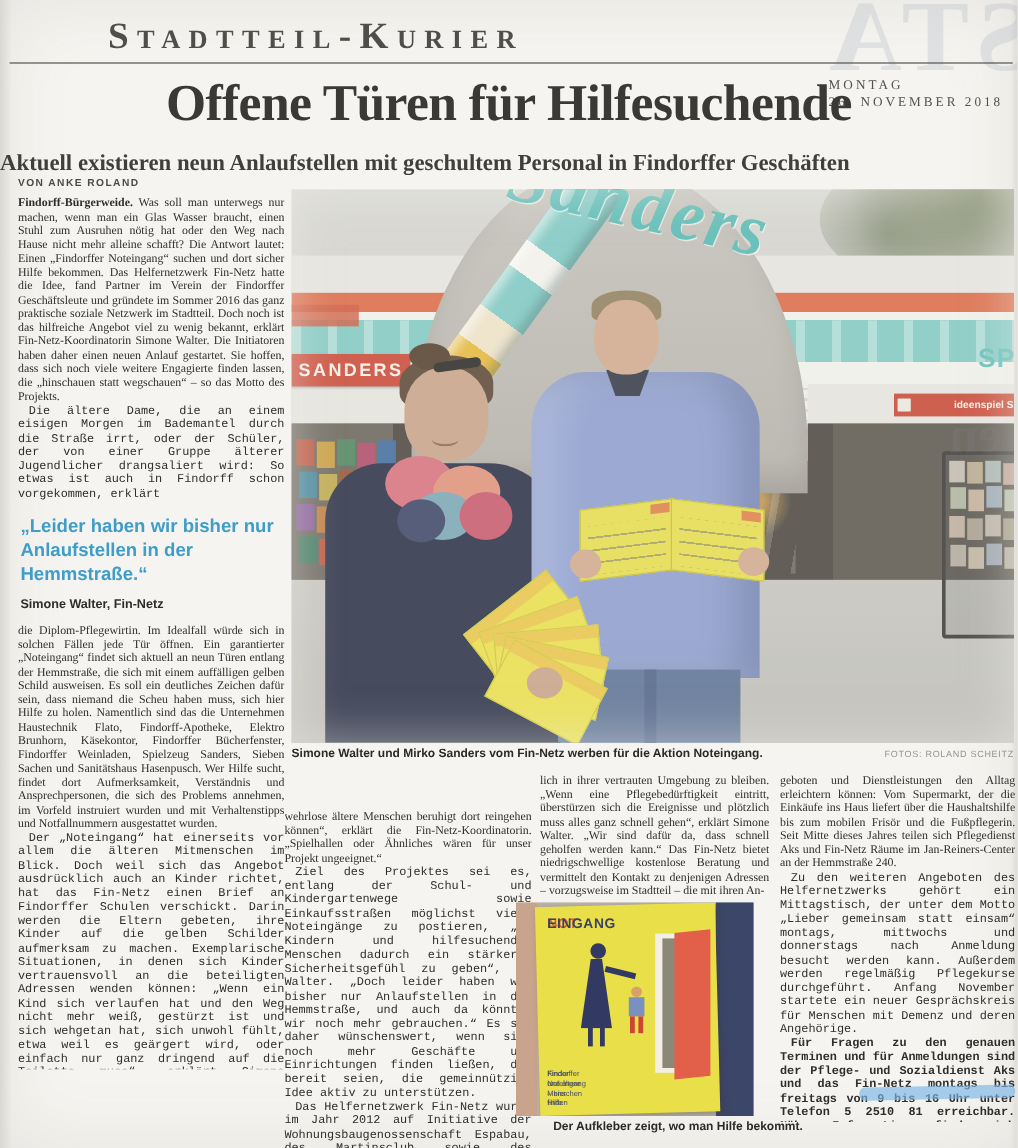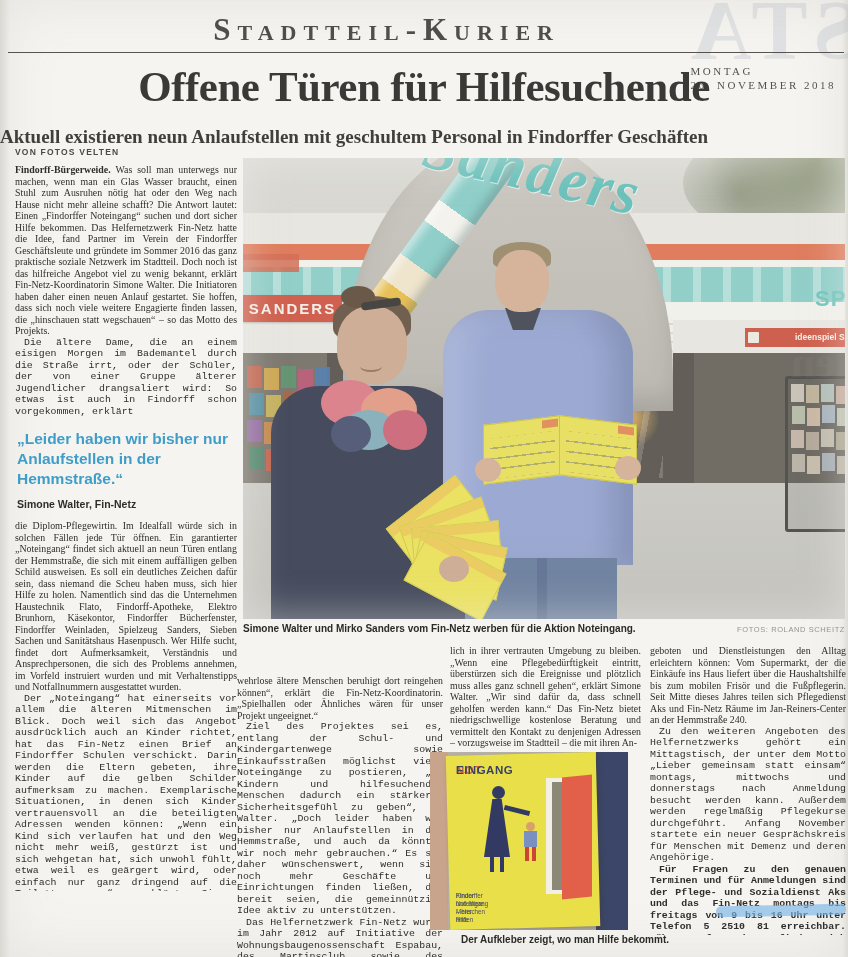--- a/index.html
+++ b/index.html
@@ -10,21 +10,21 @@
   .edge-left{position:absolute;left:0;top:0;width:10px;height:100%;
      background:linear-gradient(90deg,#dad8d2,rgba(245,244,240,0));}
   .edge-right{position:absolute;right:0;top:0;width:6px;height:100%;
      background:linear-gradient(270deg,#dedcd6,rgba(245,244,240,0));}
   .ghost-masthead{position:absolute;right:-12px;top:-18px;font:700 84px "Liberation Serif",serif;
      color:rgba(175,182,195,.30);transform:scaleX(-1);letter-spacing:6px;pointer-events:none;}
   .ghost-photo{position:absolute;left:548px;top:178px;font:700 44px "Liberation Serif",serif;
      color:rgba(140,145,150,.14);transform:scaleX(-1) rotate(1deg);pointer-events:none;z-index:5;}
 
   
-  .masthead-title{position:absolute;left:90px;top:12px;width:470px;text-align:right;
+  .masthead-title{position:absolute;left:90px;top:12px;width:470px;text-align:left;
      font:600 31px "Liberation Serif",serif;font-variant:small-caps;letter-spacing:7px;color:#504e4a;}
   .datebox{position:absolute;right:12px;top:32px;text-align:left;color:#55524e;
      font:400 11px "Liberation Serif",serif;letter-spacing:2.5px;line-height:14px;margin-top:32px;}
   .head-rule{position:absolute;left:8px;right:4px;top:52px;height:0;border-top:1.6px solid #57544f;}
 
   .headline{position:absolute;left:0;top:62px;width:848px;text-align:center;
      font:700 43px "Liberation Serif",serif;color:#3a3937;letter-spacing:-0.5px;}
   .subheadline{position:absolute;left:0;top:126px;width:848px;text-align:left;
      font:600 19px "Liberation Serif",serif;color:#403f3d;}
   .byline{position:absolute;left:15px;top:147px;font:700 8.5px "Liberation Sans",sans-serif;
@@ -181,21 +181,21 @@
 
   <div class="masthead-title">Stadtteil-Kurier</div>
   <div class="datebox">
     <div>MONTAG</div>
     <div>26. NOVEMBER 2018</div>
   </div>
   <div class="head-rule"></div>
 
   <div class="headline">Offene Türen für Hilfesuchende</div>
   <div class="subheadline">Aktuell existieren neun Anlaufstellen mit geschultem Personal in Findorffer Geschäften</div>
-  <div class="byline">VON FOTOS VELTEN</div>
+  <div class="byline">VON ANKE ROLAND</div>
 
   <div class="bodycol" id="col1">
     <p><span class="lead-in">Findorff-Bürgerweide.</span><span> Was soll man unterwegs nur machen, wenn man ein Glas Wasser braucht, einen Stuhl zum Ausruhen nötig hat oder den Weg nach Hause nicht mehr alleine schafft? Die Antwort lautet: Einen „Findorffer Noteingang“ suchen und dort sicher Hilfe bekommen. Das Helfernetzwerk Fin-Netz hatte die Idee, fand Partner im Verein der Findorffer Geschäftsleute und gründete im Sommer 2016 das ganz praktische soziale Netzwerk im Stadtteil. Doch noch ist das hilfreiche Angebot viel zu wenig bekannt, erklärt Fin-Netz-Koordinatorin Simone Walter. Die Initiatoren haben daher einen neuen Anlauf gestartet. Sie hoffen, dass sich noch viele weitere Engagierte finden lassen, die „hinschauen statt wegschauen“ – so das Motto des Projekts.</span></p>
     <p class="indent">Die ältere Dame, die an einem eisigen Morgen im Bademantel durch die Straße irrt, oder der Schüler, der von einer Gruppe älterer Jugendlicher drangsaliert wird: So etwas ist auch in Findorff schon vorgekommen, erklärt</p>
     <div class="pullquote">
       <div class="q">„Leider haben wir bisher nur Anlaufstellen in der Hemmstraße.“</div>
       <div class="attr">Simone Walter, Fin-Netz</div>
     </div>
     <p>die Diplom-Pflegewirtin. Im Idealfall würde sich in solchen Fällen jede Tür öffnen. Ein garantierter „Noteingang“ findet sich aktuell an neun Türen entlang der Hemmstraße, die sich mit einem auffälligen gelben Schild ausweisen. Es soll ein deutliches Zeichen dafür sein, dass niemand die Scheu haben muss, sich hier Hilfe zu holen. Namentlich sind das die Unternehmen Haustechnik Flato, Findorff-Apotheke, Elektro Brunhorn, Käsekontor, Findorffer Bücherfenster, Findorffer Weinladen, Spielzeug Sanders, Sieben Sachen und Sanitätshaus Hasenpusch. Wer Hilfe sucht, findet dort Aufmerksamkeit, Verständnis und Ansprechpersonen, die sich des Problems annehmen, im Vorfeld instruiert wurden und mit Verhaltenstipps und Notfallnummern ausgestattet wurden.</p>
     <p class="indent">Der „Noteingang“ hat einerseits vor allem die älteren Mitmenschen im Blick. Doch weil sich das Angebot ausdrücklich auch an Kinder richtet, hat das Fin-Netz einen Brief an Findorffer Schulen verschickt. Darin werden die Eltern gebeten, ihre Kinder auf die gelben Schilder aufmerksam zu machen. Exemplarische Situationen, in denen sich Kinder vertrauensvoll an die beteiligten Adressen wenden können: „Wenn ein Kind sich verlaufen hat und den Weg nicht mehr weiß, gestürzt ist und sich wehgetan hat, sich unwohl fühlt, etwa weil es geärgert wird, oder einfach nur ganz dringend auf die Toilette muss“, erklärt Simone Walter. Sämtliche teilnehmende Unternehmen seien „bewusst so ausgewählt, dass Kinder und</p>

